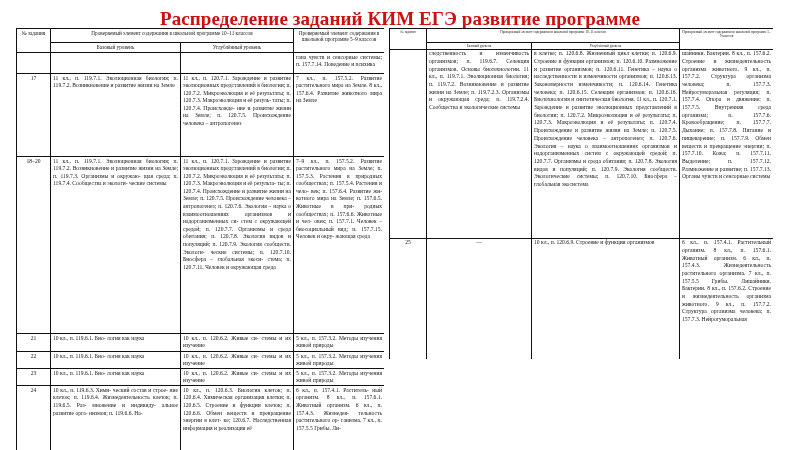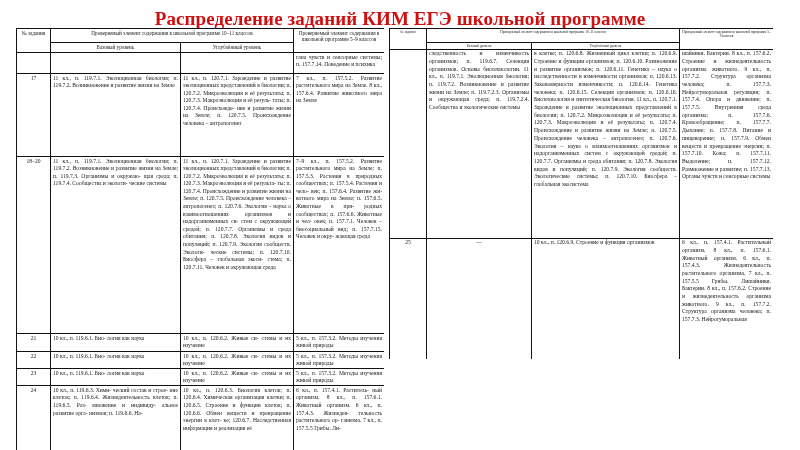--- a/index.html
+++ b/index.html
@@ -31,21 +31,21 @@
   th { text-align: center; font-size: 5.2px; line-height: 6.6px; }
   .page-right th { font-size: 3.4px; line-height: 4.6px; }
   .page-right td { font-size: 5.6px; line-height: 7.7px; }
 
   td.num { text-align: center; }
   td.dash { text-align: center; }
 </style>
 </head>
 <body>
 
-<div class="title">Распределение заданий КИМ ЕГЭ школьной программе</div>
+<div class="title">Распределение заданий КИМ ЕГЭ развитие программе</div>
 
 <div class="page page-left">
   <table>
     <colgroup>
       <col style="width:34px">
       <col style="width:130px">
       <col style="width:113px">
       <col style="width:91px">
     </colgroup>
     <thead>

